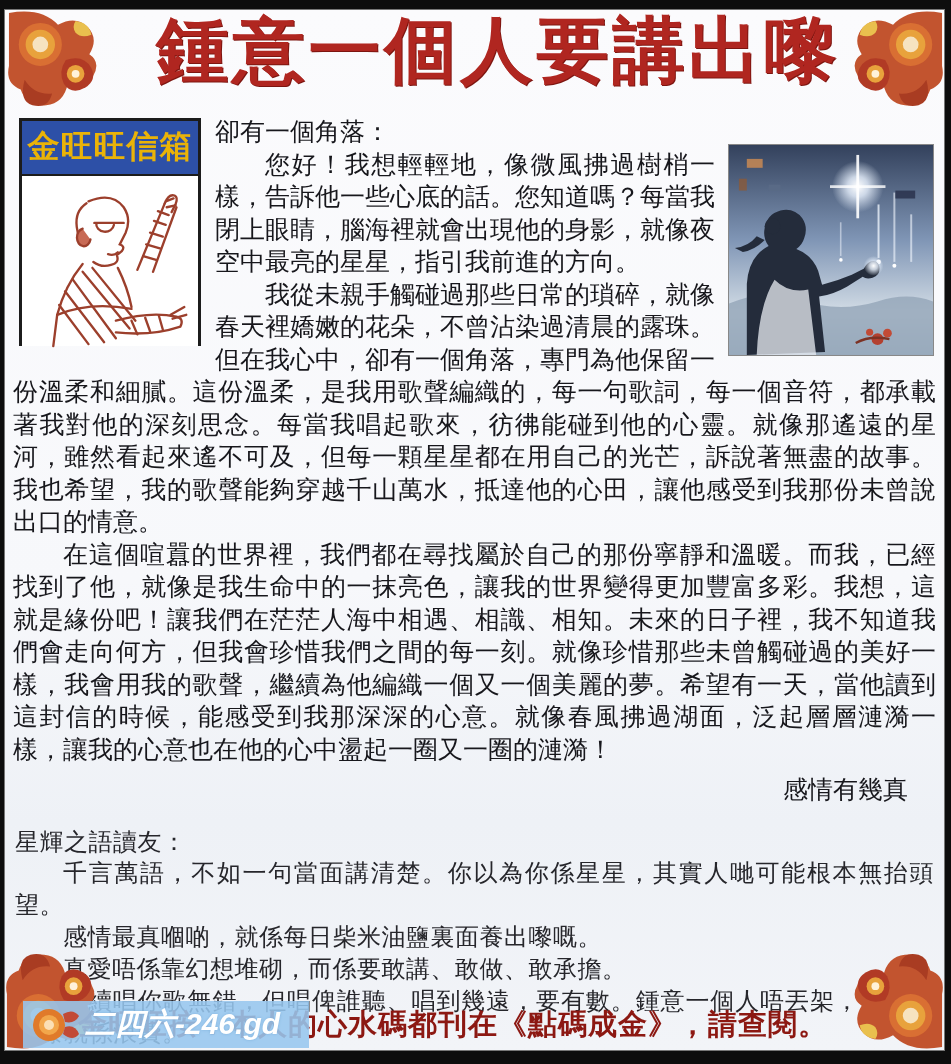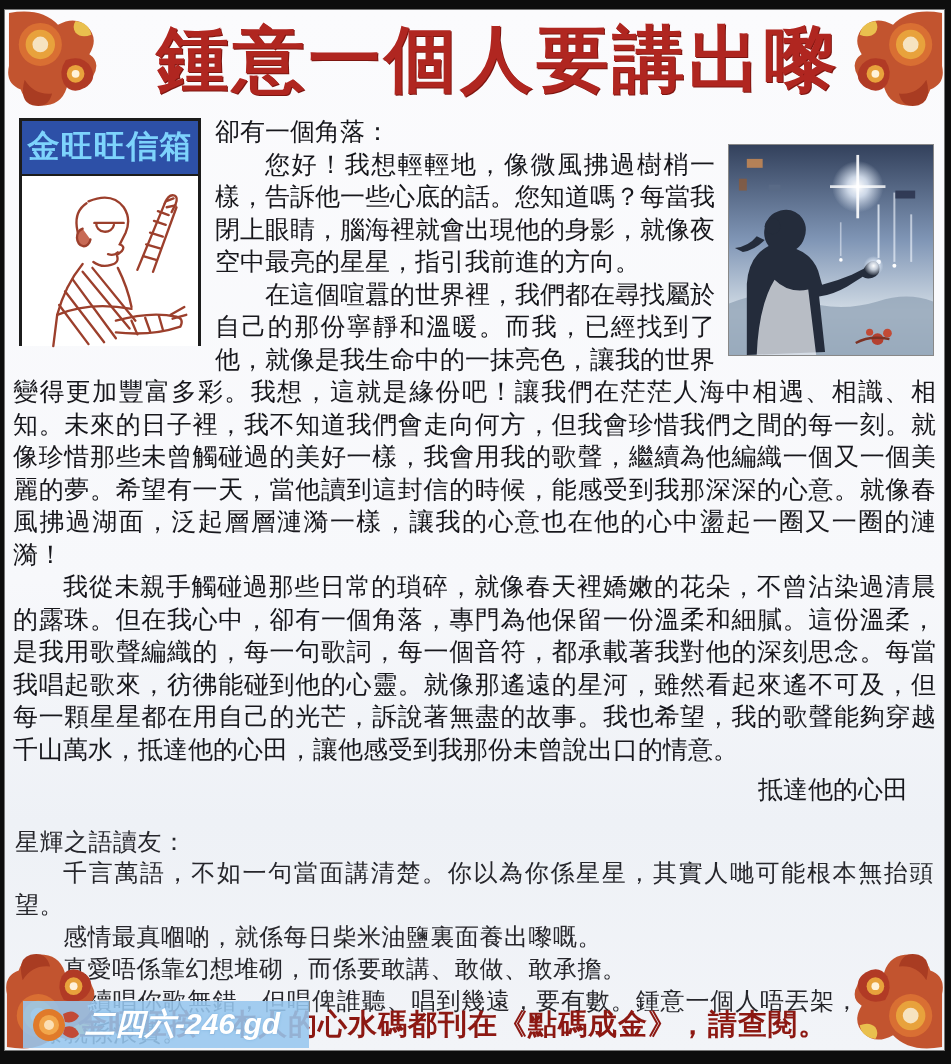--- a/index.html
+++ b/index.html
@@ -15,36 +15,36 @@
     border:1px solid #777;
   }
   
   .ornament { position:absolute; width:98px; height:112px; pointer-events:none; }
   .ornament svg { width:100%; height:100%; }
   .orn-tl { left:2px; top:0; }
   .orn-tr { right:0; top:0; transform:scaleX(-1); }
   .orn-bl { left:0; bottom:0; transform:scaleY(-1); z-index:1; }
   .orn-br { right:0; bottom:0; transform:scale(-1,-1); z-index:1; }
   
-  .title-row { text-align:center; padding-top:13px; height:104px;margin-left:48px; }
+  .title-row { text-align:center; padding-top:4px; height:104px;margin-left:48px; }
   .main-title {
     display:inline-block;
     font-size:72px; font-weight:bold; color:#b02620;
     letter-spacing:4px; line-height:1.05;
     text-shadow:1px 1px 0 #7d1510;
     font-family:"Liberation Serif", serif;
   }
   
   .letter { padding:2px 8px 0 8px; font-size:25px; line-height:1.3; color:#17171c; text-align:justify; }
   .mailbox {
     float:left; width:182px; height:228px; margin:2px 14px 6px 6px;
     border:3px solid #1c1c1c; background:#fff;
   }
   .mailbox-header {
-    background:#2d50a7; color:#7dd3fc; text-align:center;
+    background:#2d50a7; color:#eab308; text-align:center;
     font-family:"Liberation Sans", sans-serif; font-weight:bold;
     font-size:32px; letter-spacing:1px; padding:5px 0 6px 0;
     border-bottom:2px solid #1c1c1c;
   }
   .mailbox-cartoon { width:100%; height:172px; }
   .photo {
     float:right; width:206px; height:212px; margin:28px 2px 10px 13px;
     border:1px solid #888; background:#223; 
   }
   .photo svg { width:100%; height:100%; display:block; }
@@ -224,23 +224,23 @@
 
           <circle cx="150" cy="196" r="6" fill="#b3402f"></circle>
           <circle cx="160" cy="190" r="4.4" fill="#c24a35"></circle>
           <circle cx="142" cy="189" r="3.6" fill="#c24a35"></circle>
           <path d="M128,200 q14,-8 34,-4" stroke="#7c3224" stroke-width="2.4" fill="none"></path>
         </svg>
       </div>
 
       <p class="salutation">卻有一個角落：</p>
       <p class="indent">您好！我想輕輕地，像微風拂過樹梢一樣，告訴他一些心底的話。您知道嗎？每當我閉上眼睛，腦海裡就會出現他的身影，就像夜空中最亮的星星，指引我前進的方向。</p>
+      <p class="indent">我從未親手觸碰過那些日常的瑣碎，就像春天裡嬌嫩的花朵，不曾沾染過清晨的露珠。但在我心中，卻有一個角落，專門為他保留一份溫柔和細膩。這份溫柔，是我用歌聲編織的，每一句歌詞，每一個音符，都承載著我對他的深刻思念。每當我唱起歌來，彷彿能碰到他的心靈。就像那遙遠的星河，雖然看起來遙不可及，但每一顆星星都在用自己的光芒，訴說著無盡的故事。我也希望，我的歌聲能夠穿越千山萬水，抵達他的心田，讓他感受到我那份未曾說出口的情意。</p>
       <p class="indent">在這個喧囂的世界裡，我們都在尋找屬於自己的那份寧靜和溫暖。而我，已經找到了他，就像是我生命中的一抹亮色，讓我的世界變得更加豐富多彩。我想，這就是緣份吧！讓我們在茫茫人海中相遇、相識、相知。未來的日子裡，我不知道我們會走向何方，但我會珍惜我們之間的每一刻。就像珍惜那些未曾觸碰過的美好一樣，我會用我的歌聲，繼續為他編織一個又一個美麗的夢。希望有一天，當他讀到這封信的時候，能感受到我那深深的心意。就像春風拂過湖面，泛起層層漣漪一樣，讓我的心意也在他的心中盪起一圈又一圈的漣漪！</p>
-      <p class="indent">我從未親手觸碰過那些日常的瑣碎，就像春天裡嬌嫩的花朵，不曾沾染過清晨的露珠。但在我心中，卻有一個角落，專門為他保留一份溫柔和細膩。這份溫柔，是我用歌聲編織的，每一句歌詞，每一個音符，都承載著我對他的深刻思念。每當我唱起歌來，彷彿能碰到他的心靈。就像那遙遠的星河，雖然看起來遙不可及，但每一顆星星都在用自己的光芒，訴說著無盡的故事。我也希望，我的歌聲能夠穿越千山萬水，抵達他的心田，讓他感受到我那份未曾說出口的情意。</p>
-      <p class="sig-line">抵達他的心田</p>
+      <p class="sig-line">感情有幾真</p>
     </div>
 
     <div class="reply">
       <p>星輝之語讀友：</p>
       <p class="indent">千言萬語，不如一句當面講清楚。你以為你係星星，其實人哋可能根本無抬頭望。</p>
       <p class="indent">感情最真嗰啲，就係每日柴米油鹽裏面養出嚟嘅。</p>
       <p class="indent">真愛唔係靠幻想堆砌，而係要敢講、敢做、敢承擔。</p>
       <p class="indent">繼續唱你歌無錯，但唱俾誰聽、唱到幾遠，要有數。鍾意一個人唔丟架，但唔講出嚟就係浪費。</p>
 
     </div>

